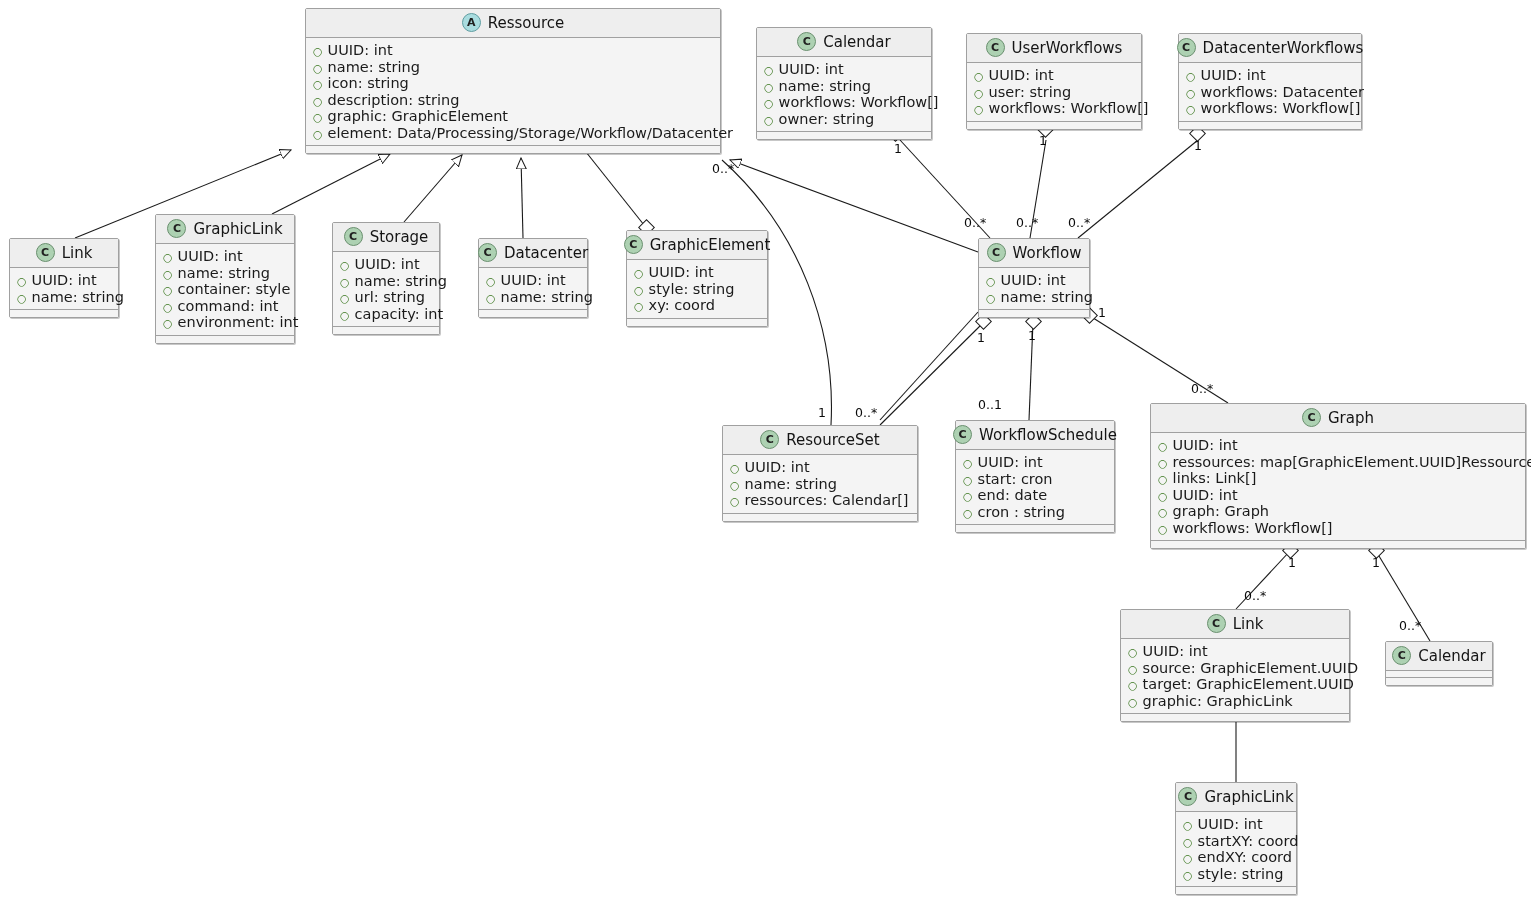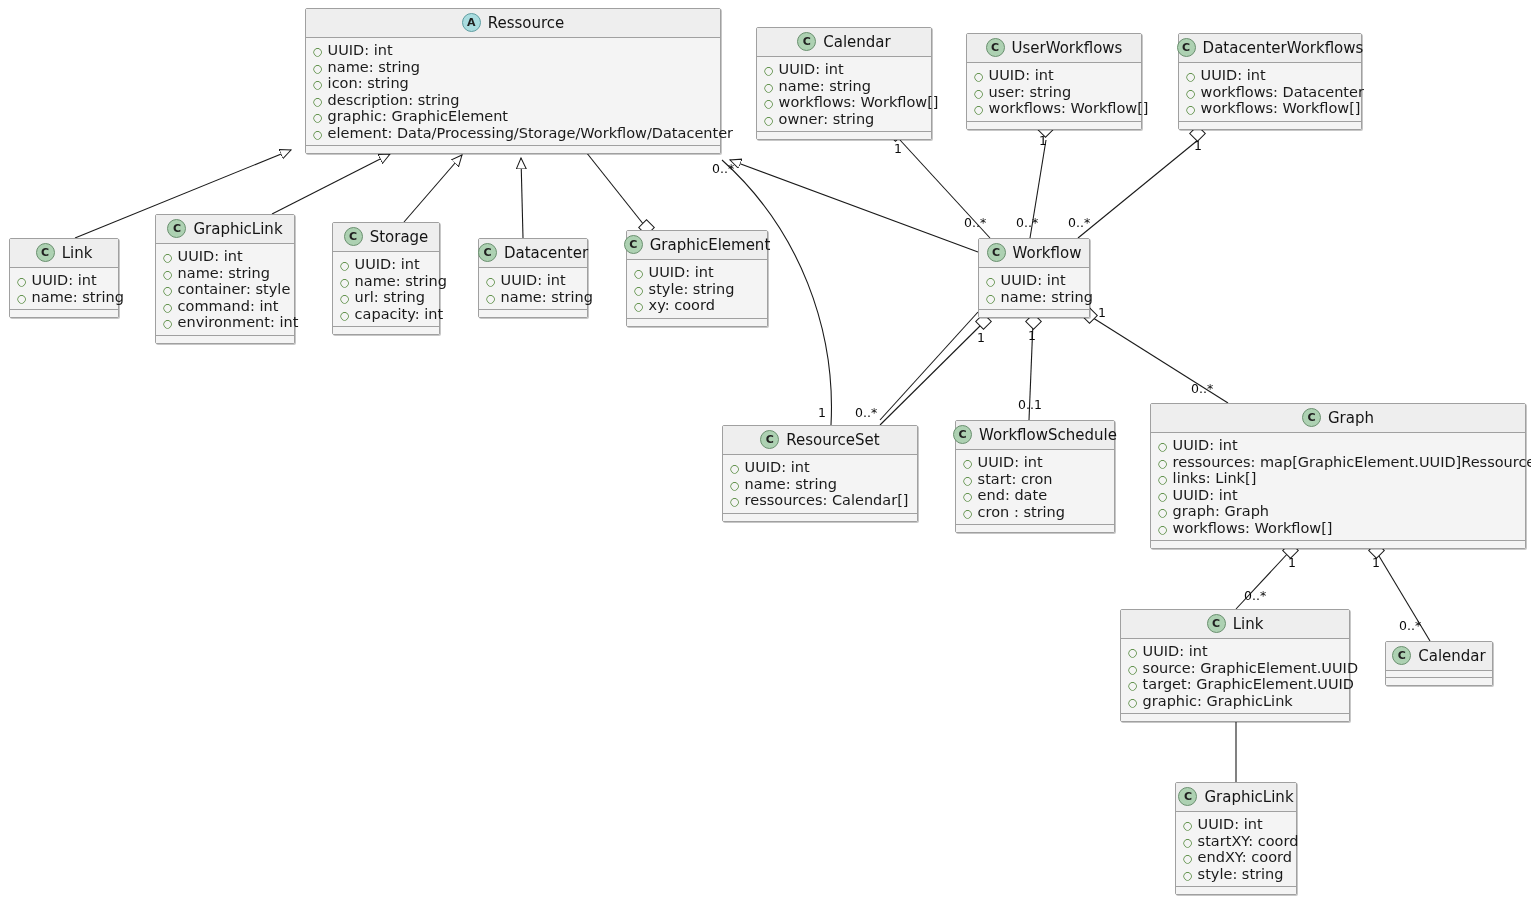--- a/index.html
+++ b/index.html
@@ -519,21 +519,21 @@
       <div class="mult" style="left: 1194px; top: 138px;">1</div>
       <div class="mult" style="left: 712px; top: 161px;">0..*</div>
       <div class="mult" style="left: 964px; top: 215px;">0..*</div>
       <div class="mult" style="left: 1016px; top: 215px;">0..*</div>
       <div class="mult" style="left: 1068px; top: 215px;">0..*</div>
       <div class="mult" style="left: 977px; top: 330px;">1</div>
       <div class="mult" style="left: 1028px; top: 328px;">1</div>
       <div class="mult" style="left: 1098px; top: 305px;">1</div>
       <div class="mult" style="left: 818px; top: 405px;">1</div>
       <div class="mult" style="left: 855px; top: 405px;">0..*</div>
-      <div class="mult" style="left: 1018px; top: 397px;">0..1</div>
+      <div class="mult" style="left: 978px; top: 397px;">0..1</div>
       <div class="mult" style="left: 1191px; top: 381px;">0..*</div>
       <div class="mult" style="left: 1288px; top: 555px;">1</div>
       <div class="mult" style="left: 1372px; top: 555px;">1</div>
       <div class="mult" style="left: 1244px; top: 588px;">0..*</div>
       <div class="mult" style="left: 1399px; top: 618px;">0..*</div>
     </div>
 
 </div>
 
 </body></html>

